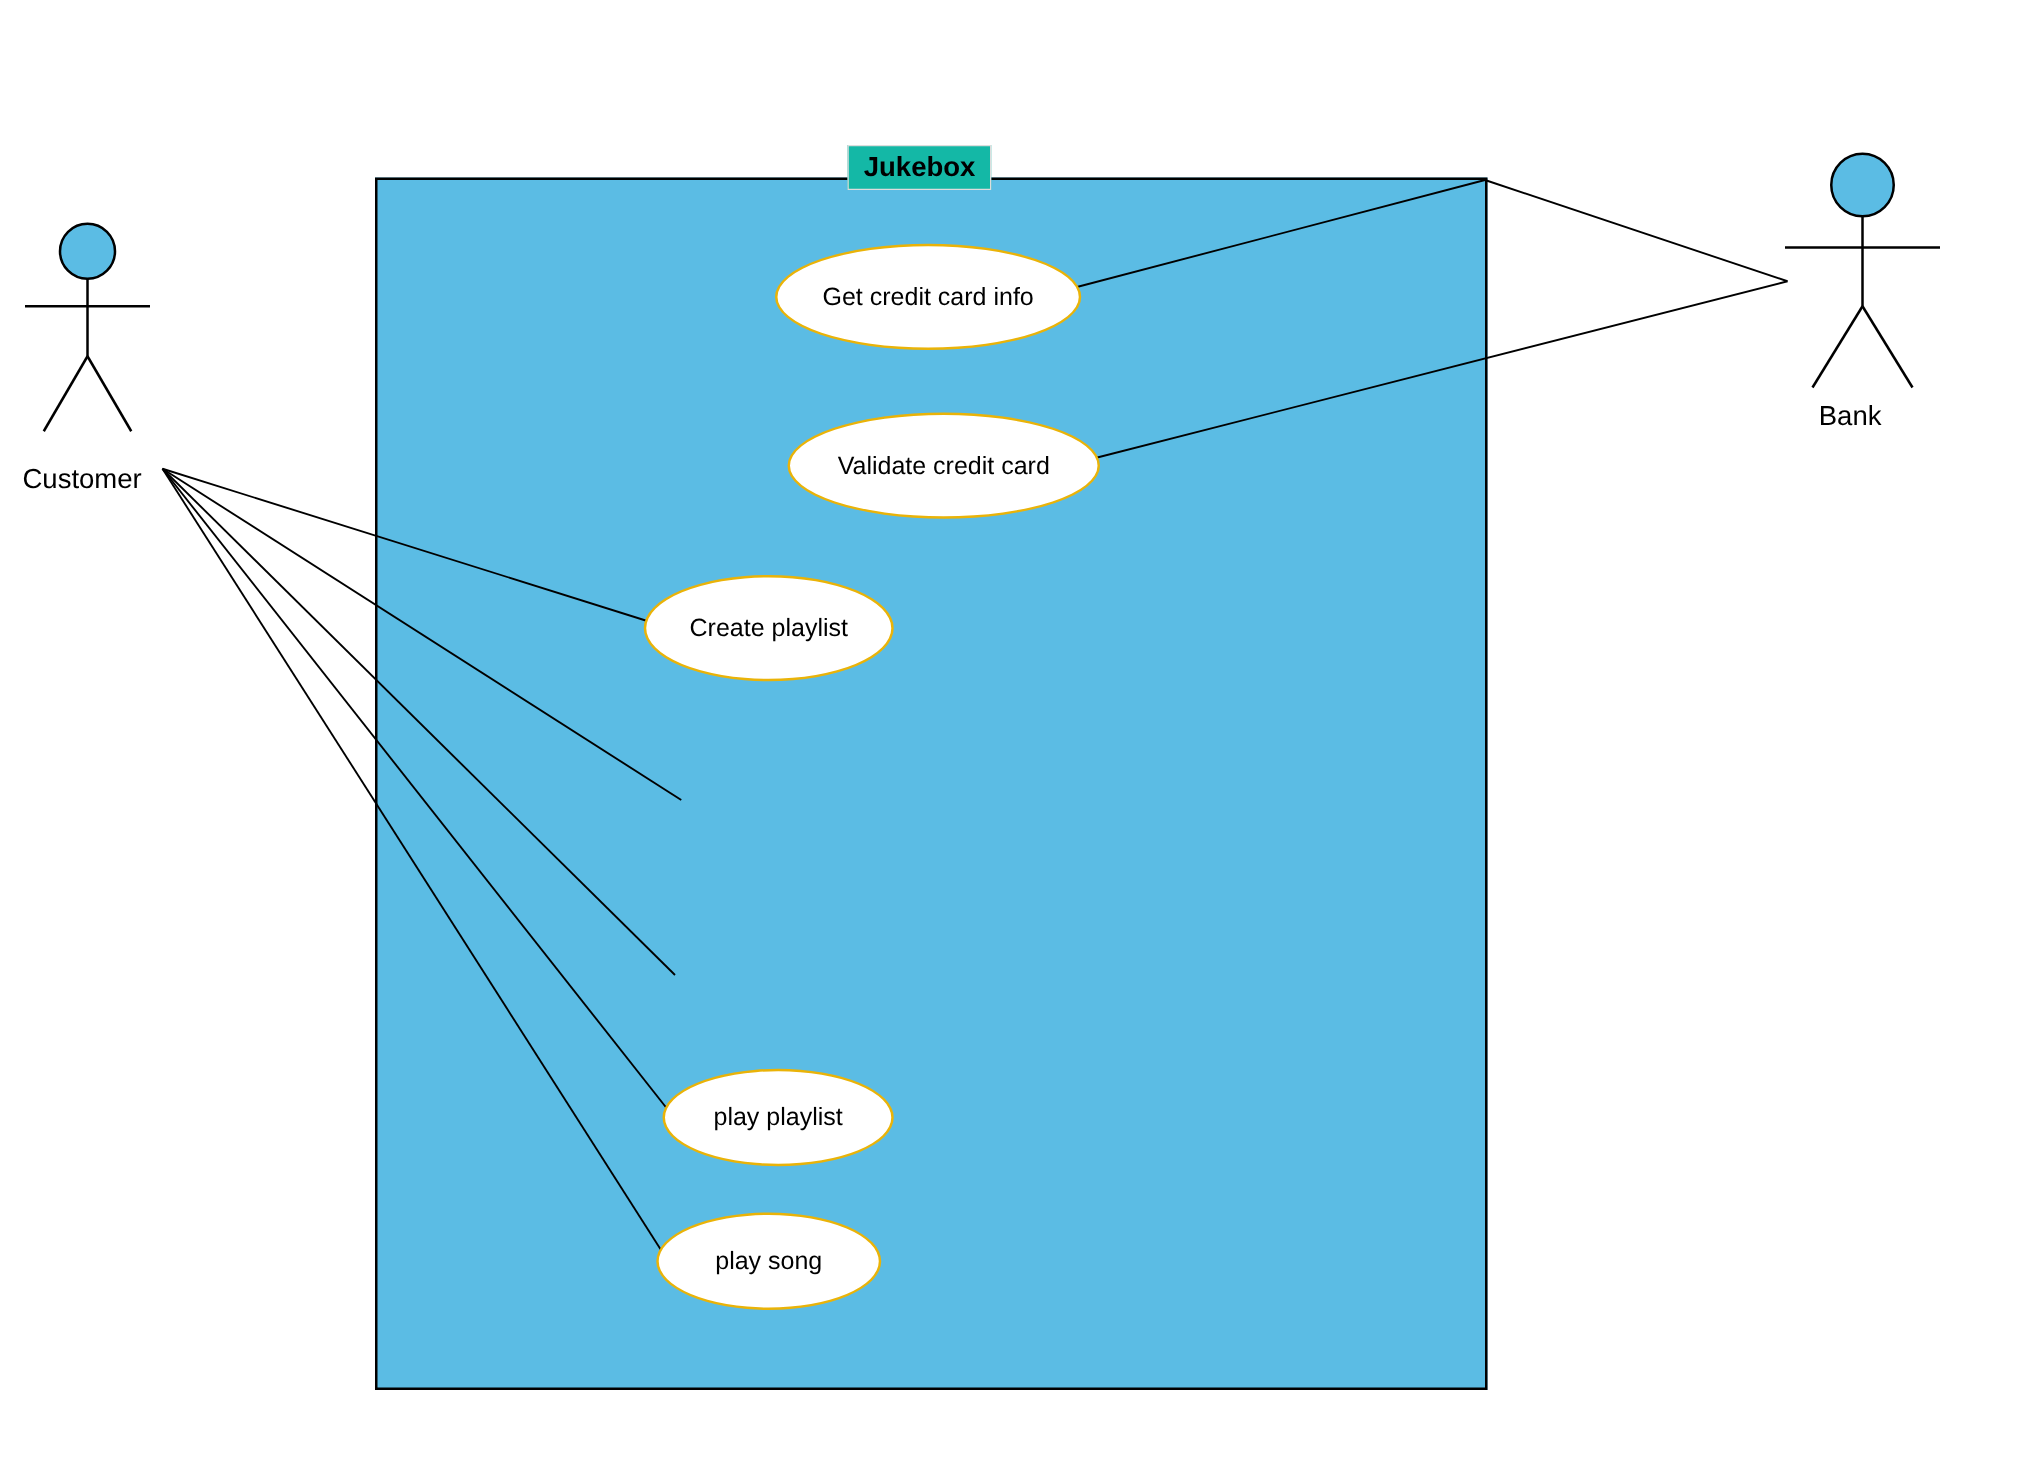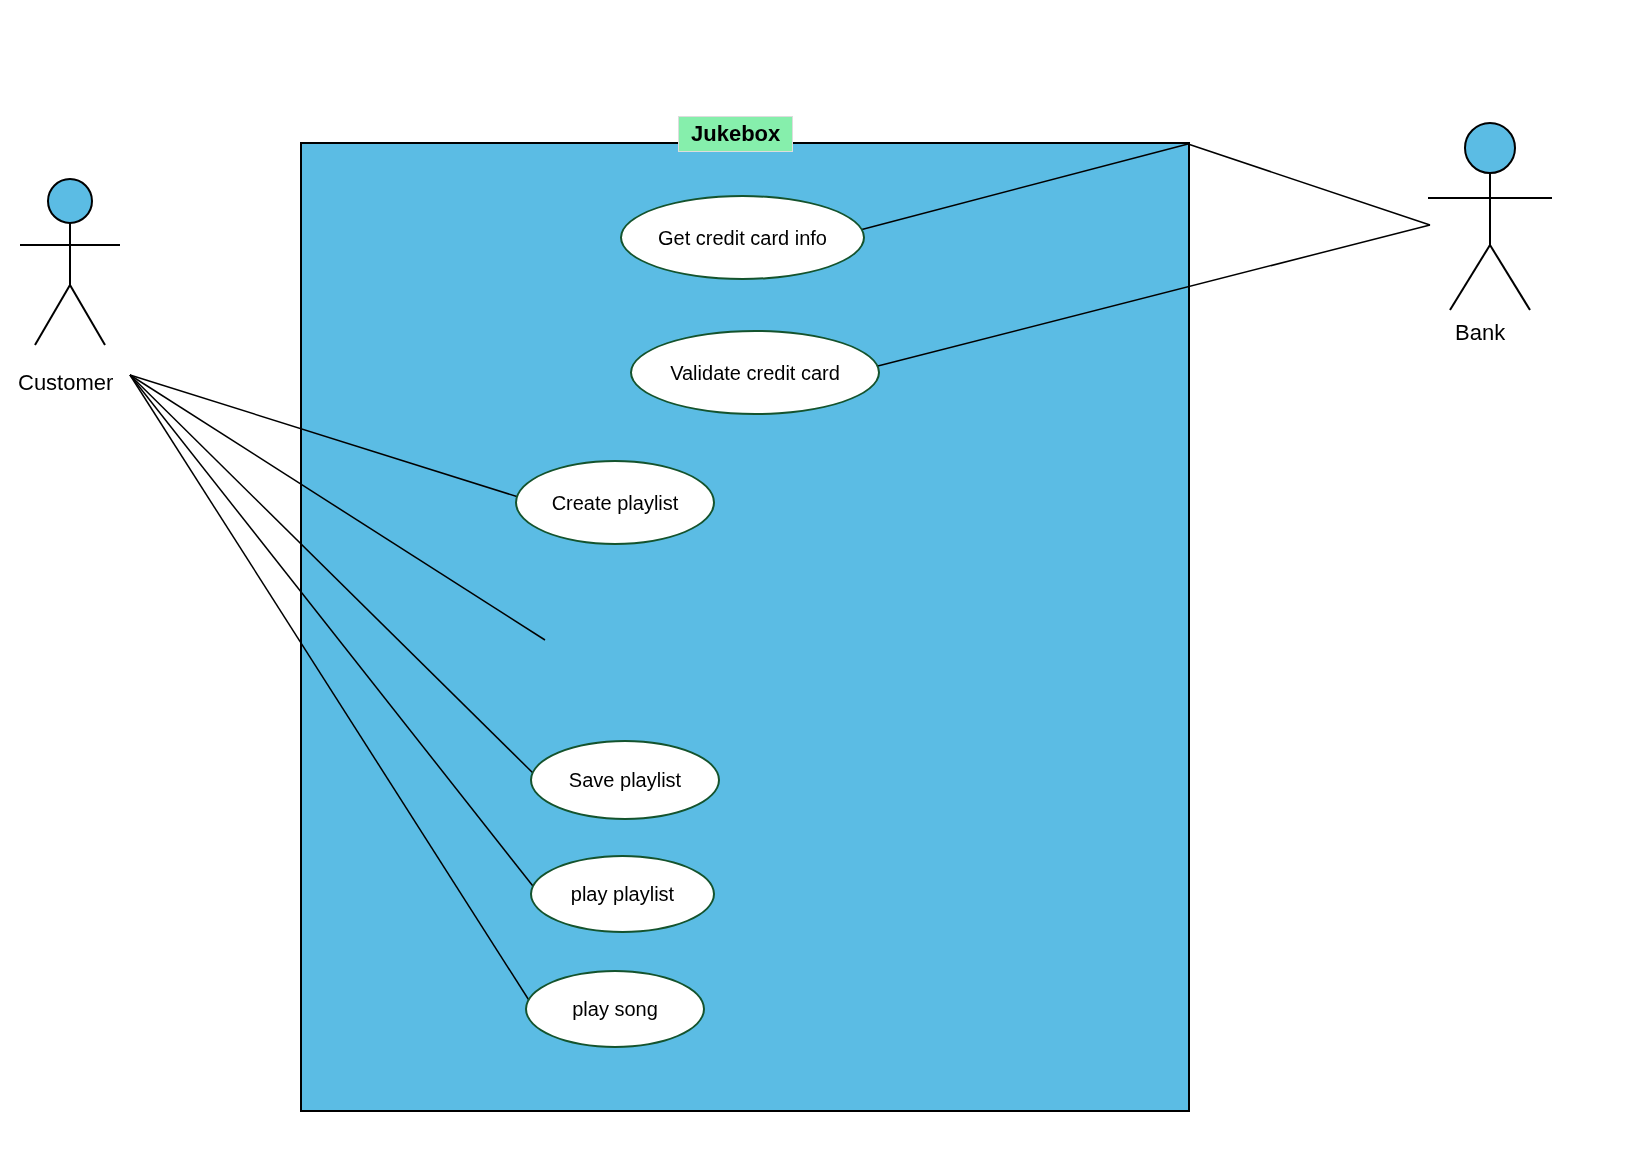--- a/index.html
+++ b/index.html
@@ -16,31 +16,31 @@
       width: 1626px;
       height: 1170px;
     }
     .system-boundary {
       position: absolute;
       background: #5bbce4;
       border: 2px solid #000;
     }
     .system-title {
       position: absolute;
-      background: #86efac;
+      background: #14b8a6;
       border: 1px solid #ddd;
       font-size: 22px;
       font-weight: 600;
       padding: 4px 12px;
       color: #000;
     }
     .usecase {
       position: absolute;
       background: #fff;
-      border: 2px solid #14532d;
+      border: 2px solid #eab308;
       border-radius: 50%;
       display: flex;
       align-items: center;
       justify-content: center;
       text-align: center;
       font-size: 20px;
       color: #000;
       line-height: 1.2;
       padding: 0 10px;
     }
@@ -101,19 +101,18 @@
   </svg>
   <div class="actor-label" style="left:1455px; top:320px; width:80px;">Bank</div>
 
   <div class="usecase" style="left:620px; top:195px; width:245px; height:85px;">Get credit card info</div>
 
   <div class="usecase" style="left:630px; top:330px; width:250px; height:85px;">Validate credit card</div>
 
   <div class="usecase" style="left:515px; top:460px; width:200px; height:85px;">Create playlist</div>
 
 
-  <div class="usecase" style="left:530px; top:740px; width:190px; height:80px;">Save playlist</div>
 
   <div class="usecase" style="left:530px; top:855px; width:185px; height:78px;">play playlist</div>
 
   <div class="usecase" style="left:525px; top:970px; width:180px; height:78px;">play song</div>
 
 </div>
 
 </body></html>

